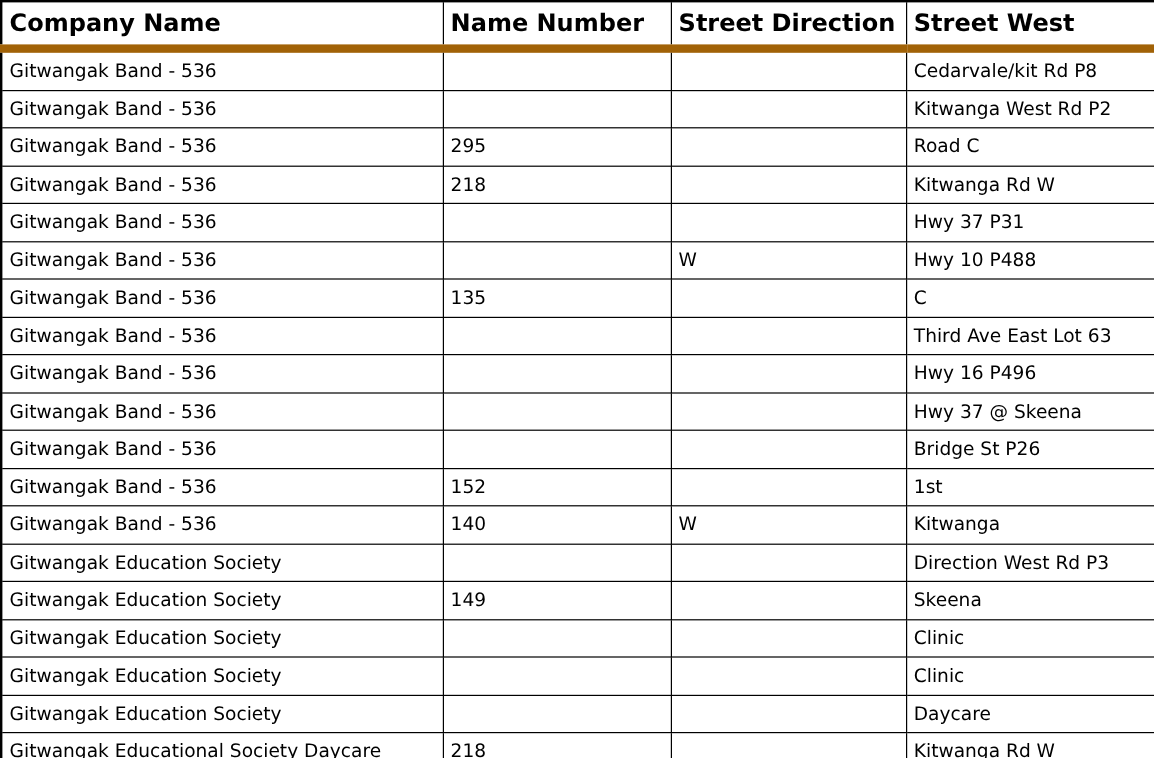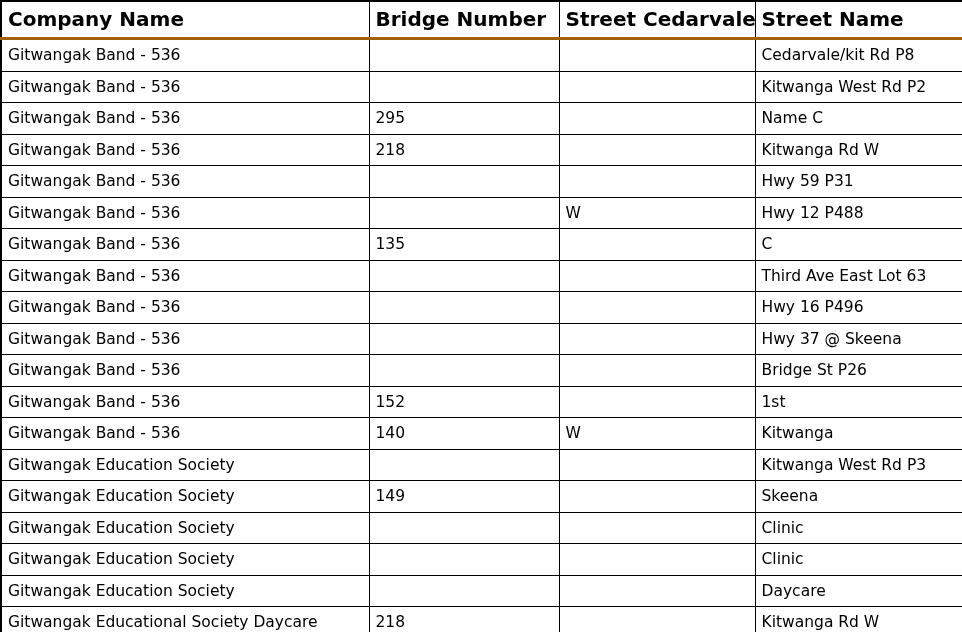--- a/index.html
+++ b/index.html
@@ -31,21 +31,21 @@
     vertical-align: middle;
     white-space: nowrap;
     overflow: hidden;
     padding: 0 6px;
   }
   table.data-table thead th {
     font-size: 20px;
     font-weight: bold;
     height: 35px;
     line-height: 35px;
-    border-bottom: 3px solid #a16207;
+    border-bottom: 7px solid #a16207;
   }
   table.data-table tbody td {
     font-size: 15.5px;
     font-weight: normal;
     height: 30.5px;
     line-height: 30.5px;
   }
   col.c-company { width: 368px; }
   col.c-house   { width: 190px; }
   col.c-dir     { width: 196px; }
@@ -58,61 +58,61 @@
   <table class="data-table">
     <colgroup>
       <col class="c-company">
       <col class="c-house">
       <col class="c-dir">
       <col class="c-street">
     </colgroup>
     <thead>
       <tr>
         <th>Company Name</th>
-        <th>Bridge Number</th>
-        <th>Street Cedarvale</th>
-        <th>Street Name</th>
+        <th>Name Number</th>
+        <th>Street Direction</th>
+        <th>Street West</th>
       </tr>
     </thead>
     <tbody id="table-body">
         <tr>
           <td>Gitwangak Band - 536</td>
           <td></td>
           <td></td>
           <td>Cedarvale/kit Rd P8</td>
         </tr>
         <tr>
           <td>Gitwangak Band - 536</td>
           <td></td>
           <td></td>
           <td>Kitwanga West Rd P2</td>
         </tr>
         <tr>
           <td>Gitwangak Band - 536</td>
           <td>295</td>
           <td></td>
-          <td>Name C</td>
+          <td>Road C</td>
         </tr>
         <tr>
           <td>Gitwangak Band - 536</td>
           <td>218</td>
           <td></td>
           <td>Kitwanga Rd W</td>
         </tr>
         <tr>
           <td>Gitwangak Band - 536</td>
           <td></td>
           <td></td>
-          <td>Hwy 59 P31</td>
+          <td>Hwy 37 P31</td>
         </tr>
         <tr>
           <td>Gitwangak Band - 536</td>
           <td></td>
           <td>W</td>
-          <td>Hwy 12 P488</td>
+          <td>Hwy 10 P488</td>
         </tr>
         <tr>
           <td>Gitwangak Band - 536</td>
           <td>135</td>
           <td></td>
           <td>C</td>
         </tr>
         <tr>
           <td>Gitwangak Band - 536</td>
           <td></td>
@@ -146,21 +146,21 @@
         <tr>
           <td>Gitwangak Band - 536</td>
           <td>140</td>
           <td>W</td>
           <td>Kitwanga</td>
         </tr>
         <tr>
           <td>Gitwangak Education Society</td>
           <td></td>
           <td></td>
-          <td>Kitwanga West Rd P3</td>
+          <td>Direction West Rd P3</td>
         </tr>
         <tr>
           <td>Gitwangak Education Society</td>
           <td>149</td>
           <td></td>
           <td>Skeena</td>
         </tr>
         <tr>
           <td>Gitwangak Education Society</td>
           <td></td>

